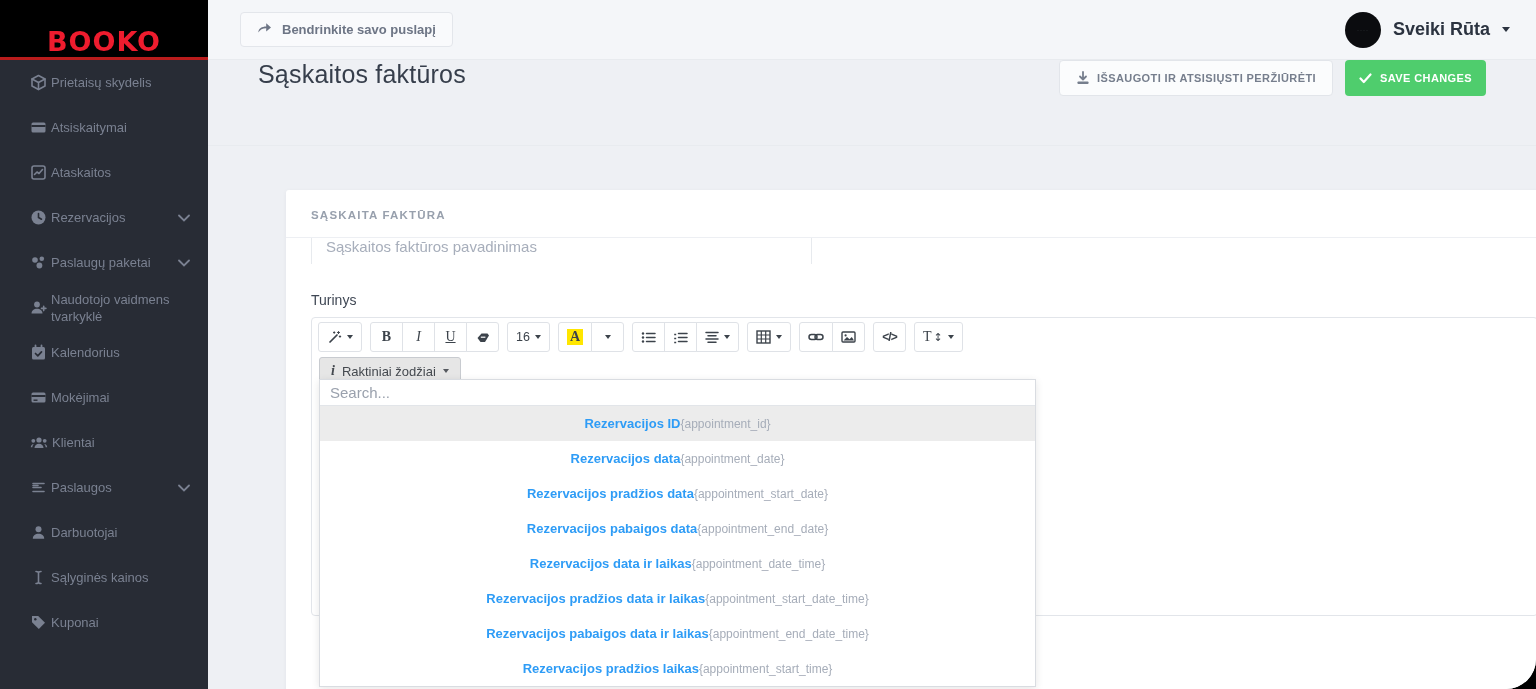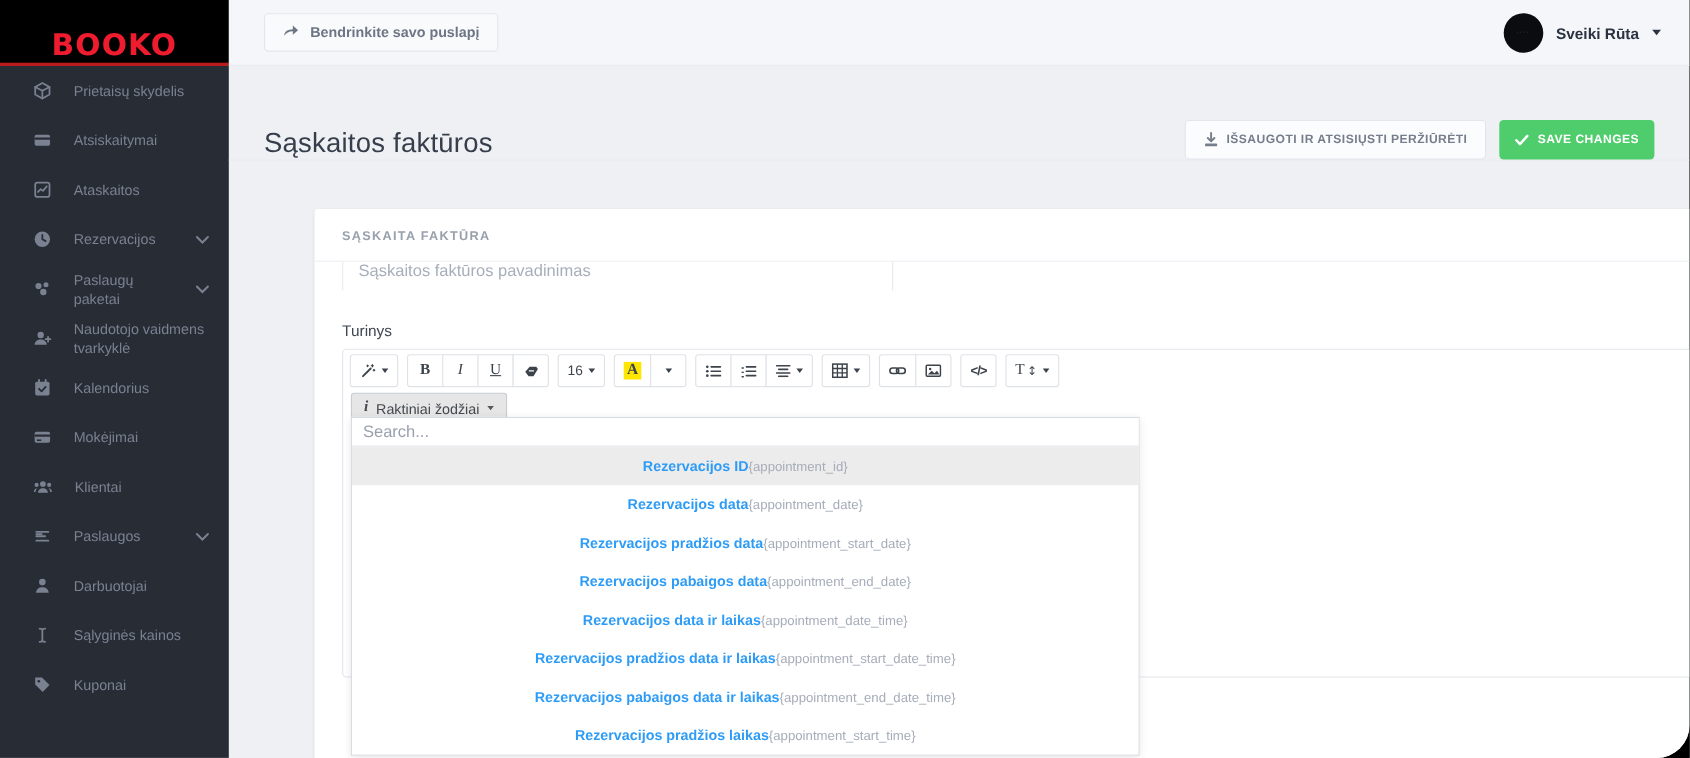--- a/index.html
+++ b/index.html
@@ -6,36 +6,36 @@
   html,body { background:#000; }
   body { width:1536px; height:689px; overflow:hidden; font-family:"Liberation Sans", sans-serif; }
   .page { width:1536px; height:689px; display:flex; background:#eef0f4; overflow:hidden;
           border-radius:0 0 30px 0; position:relative; }
 
   
   .sidebar { width:208px; flex-shrink:0; background:#282c35; display:flex; flex-direction:column; }
   .logo-area { height:60px; flex-shrink:0; background:#000000; display:flex; align-items:flex-end; justify-content:center; border-bottom:3px solid #b91c1c; }
   .logo-text { color:#ee1c2e; font-weight:bold; font-size:27px; letter-spacing:1px; font-family:"DejaVu Sans", sans-serif; }
   .nav { display:flex; flex-direction:column; }
-  .nav-item { height:45px; display:flex; align-items:center; gap:20px; padding:0 18px 0 30px; color:#7a8191; font-size:13px; line-height:17px; cursor:pointer; }
+  .nav-item { height:45px; display:flex; align-items:center; gap:4px; padding:0 18px 0 30px; color:#7a8191; font-size:13px; line-height:17px; cursor:pointer; }
   .nav-item svg { flex-shrink:0; }
   .nav-item .lbl { flex:1; }
   .chev { flex-shrink:0; }
 
   
   .main { flex:1; display:flex; flex-direction:column; min-width:0; }
   .topbar { height:60px; flex-shrink:0; background:#f4f6f9; border-bottom:1px solid #e8ebef; display:flex; align-items:center; justify-content:space-between; padding:0 26px 0 32px; }
   .share-btn { display:flex; align-items:flex-start; gap:10px; padding:9px 16px; background:#f9fafc; border:1px solid #e3e6eb; border-radius:4px; color:#6d7585; font-size:13px; font-weight:bold; cursor:pointer; }
   .user { display:flex; align-items:center; gap:12px; cursor:pointer; }
   .avatar { width:36px; height:36px; border-radius:50%; background:#0b0c0f; display:flex; align-items:center; justify-content:center; color:#4a4f58; font-size:6px; letter-spacing:1px; }
-  .user-name { color:#2b3340; font-size:14px; font-weight:bold; }
+  .user-name { color:#2b3340; font-size:18px; font-weight:bold; }
   .caret { width:0; height:0; border-left:4px solid transparent; border-right:4px solid transparent; border-top:5px solid currentColor; display:inline-block; }
   .user .caret { color:#2b3340; }
 
-  .page-head { height:86px; flex-shrink:0; border-bottom:1px solid #e8ebef; display:flex; align-items:flex-end; padding:0 32px; }
+  .page-head { height:86px; flex-shrink:0; border-bottom:1px solid #e8ebef; display:flex; align-items:flex-start; padding:0 50px; }
   .page-title { flex:1; font-size:25px; font-weight:500; color:#363e4b; letter-spacing:.2px; }
   .btn-outline { height:36px; display:flex; align-items:center; gap:7px; padding:0 16px; background:#fbfcfd; border:1px solid #e2e5ea; border-radius:4px; color:#767e8d; font-size:11px; font-weight:bold; letter-spacing:.4px; cursor:pointer; }
   .btn-green { height:36px; display:flex; align-items:center; gap:8px; padding:0 14px; border:none; border-radius:4px; color:#fff; font-size:11px; font-weight:bold; letter-spacing:.4px; margin-left:12px; cursor:pointer; background:#4fcd6d; }
 
   .content { flex:1; overflow:hidden;padding-left:47px; }
   .card { width:1277px; margin:44px 0 0 31px; background:#fff; border-radius:3px; box-shadow:0 1px 4px rgba(20,30,50,.05); height:600px; }
   .card-head { padding:19px 25px 16px; border-bottom:1px solid #edeff3; color:#98a0ad; font-size:11.5px; font-weight:bold; letter-spacing:1.2px; }
   .card-body { padding:0 25px; }
 
   .clip-wrap { height:26px; overflow:hidden; }

